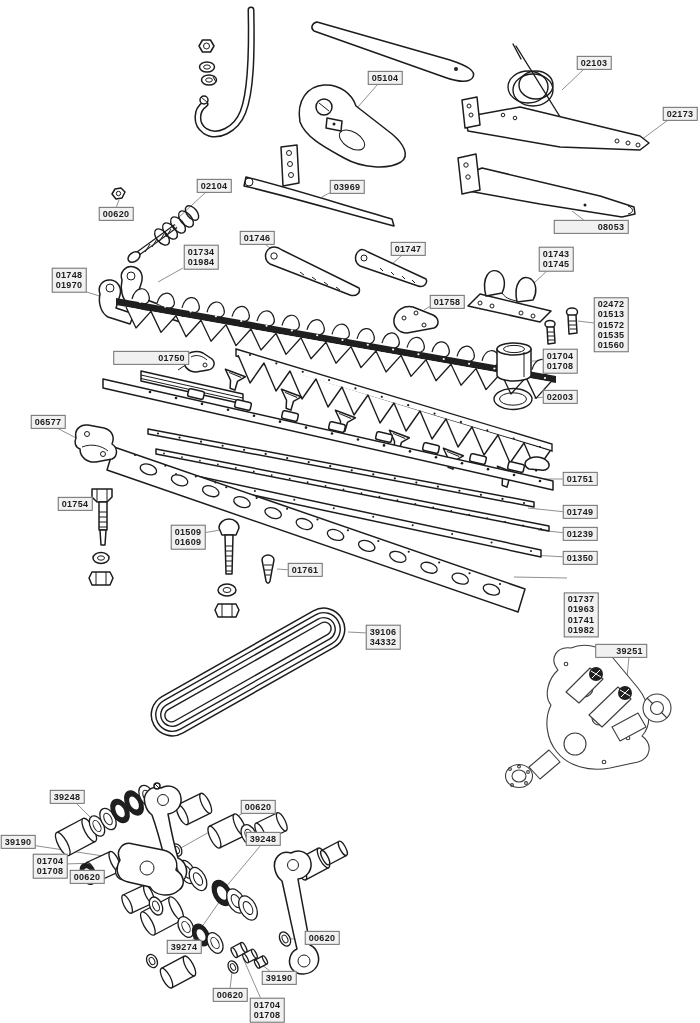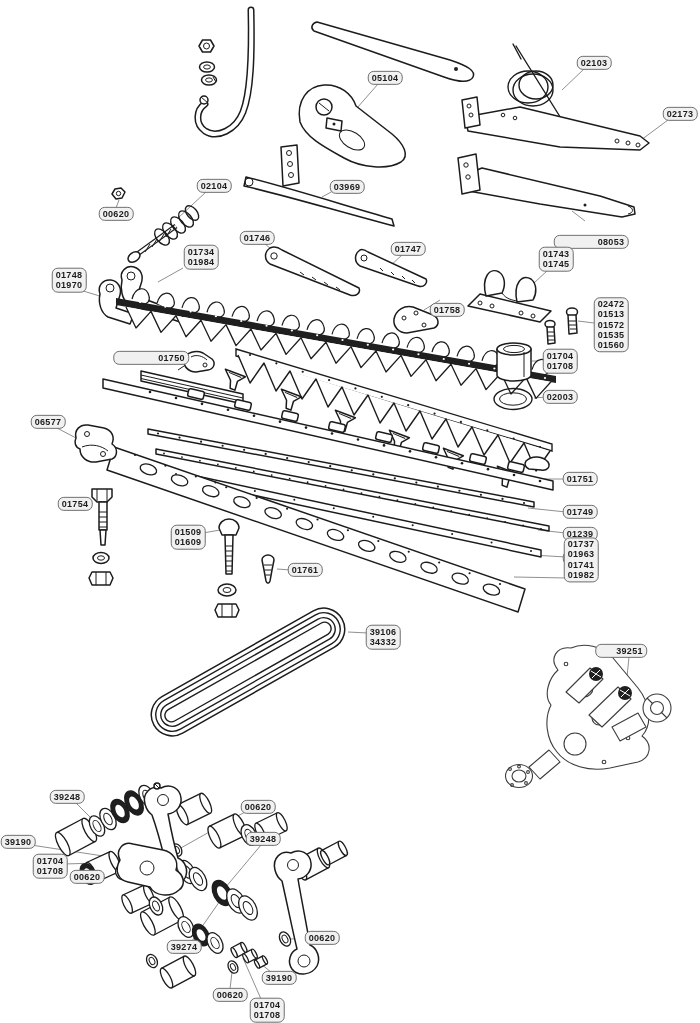--- a/index.html
+++ b/index.html
@@ -1,21 +1,21 @@
 <!DOCTYPE html>
 <html><head>
 <meta charset="utf-8">
 <style>
   html,body{margin:0;padding:0;}
   body{width:700px;height:1023px;background:#ffffff;position:relative;overflow:hidden;
        font-family:"Liberation Sans",sans-serif;}
   #stage{position:absolute;left:0;top:0;width:700px;height:1023px;}
   #art{position:absolute;left:0;top:0;}
   .lbl{position:absolute;transform:translate(-50%,-50%);background:#f1f1f1;
-       border:1px solid #6f6f6f;border-radius:6px;padding:1px 3px;
+       border:1px solid #6f6f6f;border-radius:0;padding:1px 3px;
        font-size:9px;font-weight:bold;line-height:10.3px;color:#1c1c1c;
        letter-spacing:.3px;white-space:nowrap;z-index:2;text-align:left;}
   
   .o{fill:#ffffff;stroke:#1c1c1c;stroke-width:1.5;stroke-linejoin:round;stroke-linecap:round;}
   .s{fill:none;stroke:#1c1c1c;stroke-width:1.4;stroke-linejoin:round;stroke-linecap:round;}
   .t{fill:none;stroke:#1c1c1c;stroke-width:1;}
   .dk{fill:#1f1f1f;stroke:none;}
   .sk{fill:#ffffff;stroke:#3d3d3d;stroke-width:1.1;stroke-linejoin:round;}
   .skl{fill:none;stroke:#3d3d3d;stroke-width:1.1;}
 </style>
@@ -678,42 +678,42 @@
       </div>
       <div class="lbl" style="left: 594px; top: 63px;">
         <div>02103</div>
       </div>
       <div class="lbl" style="left: 680px; top: 114px;">
         <div>02173</div>
       </div>
       <div class="lbl" style="left: 347px; top: 187px;">
         <div>03969</div>
       </div>
-      <div class="lbl" style="left: 591px; top: 242px; padding-left: 43px;">
+      <div class="lbl" style="left: 591px; top: 227px; padding-left: 43px;">
         <div>08053</div>
       </div>
       <div class="lbl" style="left: 257px; top: 238px;">
         <div>01746</div>
       </div>
       <div class="lbl" style="left: 408px; top: 249px;">
         <div>01747</div>
       </div>
       <div class="lbl" style="left: 201px; top: 257px;">
         <div>01734</div>
         <div>01984</div>
       </div>
       <div class="lbl" style="left: 556px; top: 259px;">
         <div>01743</div>
         <div>01745</div>
       </div>
       <div class="lbl" style="left: 69px; top: 280px;">
         <div>01748</div>
         <div>01970</div>
       </div>
-      <div class="lbl" style="left: 447px; top: 310px;">
+      <div class="lbl" style="left: 447px; top: 302px;">
         <div>01758</div>
       </div>
       <div class="lbl" style="left: 611px; top: 325px;">
         <div>02472</div>
         <div>01513</div>
         <div>01572</div>
         <div>01535</div>
         <div>01560</div>
       </div>
       <div class="lbl" style="left: 151px; top: 358px; padding-left: 44px;">
@@ -737,21 +737,21 @@
       </div>
       <div class="lbl" style="left: 580px; top: 512px;">
         <div>01749</div>
       </div>
       <div class="lbl" style="left: 580px; top: 534px;">
         <div>01239</div>
       </div>
       <div class="lbl" style="left: 580px; top: 558px;">
         <div>01350</div>
       </div>
-      <div class="lbl" style="left: 581px; top: 560px;">
+      <div class="lbl" style="left: 581px; top: 615px;">
         <div>01737</div>
         <div>01963</div>
         <div>01741</div>
         <div>01982</div>
       </div>
       <div class="lbl" style="left: 188px; top: 537px;">
         <div>01509</div>
         <div>01609</div>
       </div>
       <div class="lbl" style="left: 305px; top: 570px;">

